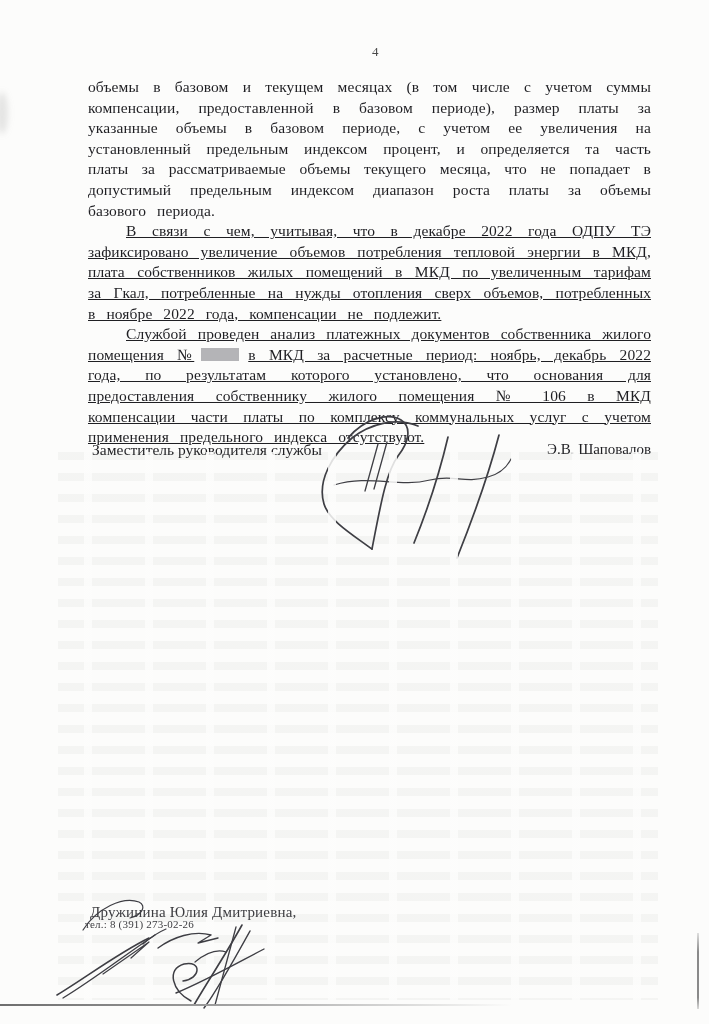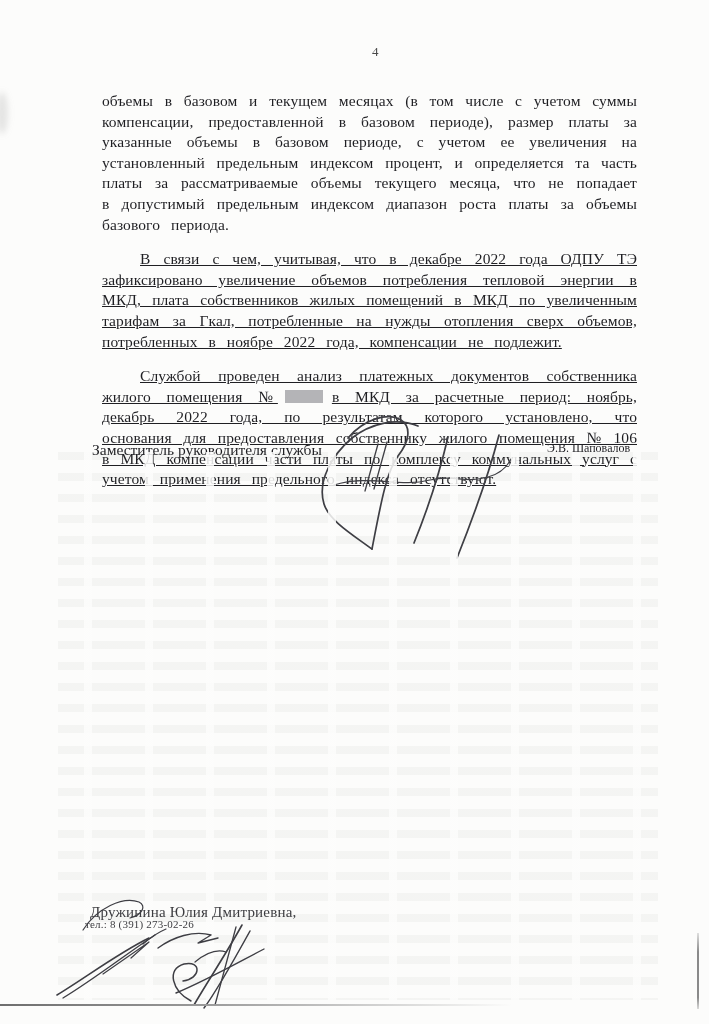--- a/index.html
+++ b/index.html
@@ -26,38 +26,38 @@
     font-size:13px;color:#4a4a4a;
   }
   .body-text{
     position:absolute;left:88px;top:77px;width:563px;
     font-size:15.5px;line-height:20.6px;
     color:var(--ink);
     text-align:justify;
     word-spacing:7px;
     letter-spacing:0.1px;
   }
-  .body-text p{margin:14px;padding:0;}
+  .body-text p{margin:0;padding:0;}
   .body-text p.indented{text-indent:38px;text-decoration:underline;}
   .redaction-box{
     display:inline-block;
     width:38px;height:13px;
     background:var(--redaction-fill);
     vertical-align:baseline;
     position:relative;top:1px;
     margin:0 9px 0 7px;
   }
   .signing-row{position:absolute;left:0;top:0;width:709px;height:0;}
   .signer-title{
     position:absolute;left:92px;top:441px;
     font-size:15.5px;color:var(--ink);white-space:nowrap;
   }
   .signer-name{
     position:absolute;left:547px;top:441px;
-    font-size:12px;color:var(--ink);white-space:nowrap;
+    font-size:15px;color:var(--ink);white-space:nowrap;
   }
   .main-signature{
     position:absolute;left:290px;top:411px;
     width:230px;height:150px;
   }
   .footer-name{
     position:absolute;left:90px;top:904px;
     font-size:15px;color:#3c3c40;letter-spacing:0.2px;white-space:nowrap;
   }
   .footer-phone{

